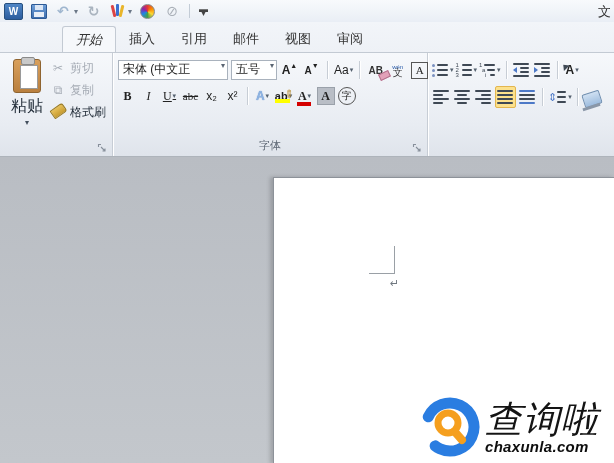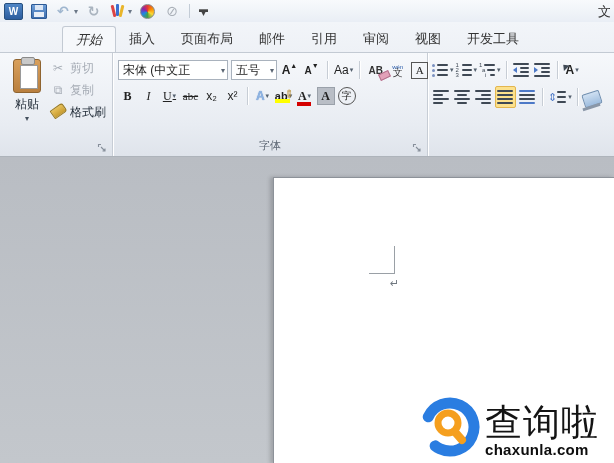--- a/index.html
+++ b/index.html
@@ -45,31 +45,31 @@
   .group-label{position:absolute;left:0;right:0;bottom:3px;text-align:center;font-size:11px;color:#5c6673;}
   .launcher{position:absolute;bottom:2px;width:11px;height:11px;opacity:.75;}
   .g-clip{width:113px;}
   .g-font{width:315px;}
   .g-para{width:186px;border-right:none;}
   
   .paste{position:absolute;left:6px;top:6px;width:42px;height:74px;display:flex;flex-direction:column;align-items:center;border-radius:3px;}
   .clipicon{width:26px;height:32px;background:linear-gradient(#d9a05c,#b97f3e);border:1px solid #8f6430;border-radius:3px;position:relative;}
   .clipicon:before{content:"";position:absolute;left:7px;top:-3px;width:12px;height:6px;background:#c9c9c9;border:1px solid #8a8a8a;border-radius:2px;}
   .clipicon:after{content:"";position:absolute;left:6px;top:5px;width:16px;height:22px;background:#fff;border:1px solid #9a9a9a;}
-  .paste-label{font-size:12px;color:#1f2a36;margin-top:3px;}
+  .paste-label{font-size:16px;color:#1f2a36;margin-top:3px;}
   .paste-drop{font-size:8px;color:#44505e;margin-top:1px;}
   .clip-btns{position:absolute;left:50px;top:6px;display:flex;flex-direction:column;gap:4px;}
   .sbtn{display:flex;align-items:center;gap:4px;font-size:12px;height:18px;}
   .sbtn .ic{width:16px;text-align:center;font-size:12px;}
   .disabled{color:#a7adb6;}
   .enabled{color:#1f2a36;}
   .brush{display:inline-block;width:13px;height:8px;background:linear-gradient(#e8c15a,#c79b30);border:1px solid #9a7a20;transform:rotate(-35deg);border-radius:1px 3px 3px 1px;}
   
   .frow1{position:absolute;left:5px;top:7px;display:flex;align-items:center;gap:3px;}
-  .combo{height:20px;background:#fff;border:1px solid #a9b2bd;display:flex;align-items:center;font-size:12px;color:#222;
+  .combo{height:20px;background:#fff;border:1px solid #a9b2bd;display:flex;font-size:12px;color:#222;
     padding:0 2px 0 4px;box-sizing:border-box;white-space:nowrap;overflow:hidden;}
   .combo .cdrop{margin-left:auto;color:#5a6573;font-size:8px;padding-left:3px;}
   .fname{width:110px;}
   .fsize{width:46px;}
   .ibtn{height:20px;min-width:19px;display:flex;align-items:center;justify-content:center;font-size:12px;color:#222;border-radius:2px;position:relative;}
   .ibtn .d{font-size:7px;color:#54606e;margin-left:1px;}
   .growA{font-weight:bold;}
   .supmark{font-size:7px;position:relative;top:-5px;left:0px;}
   .frow2{position:absolute;left:5px;top:33px;display:flex;align-items:center;gap:2px;}
   .bold{font-weight:bold;font-family:"Liberation Serif",serif;}
@@ -103,21 +103,21 @@
   .sortA:before{content:"";position:absolute;left:-4px;top:1px;border-left:4px solid transparent;border-right:4px solid transparent;border-bottom:5px solid #3f4955;transform:rotate(-45deg);}
   .bucket{width:16px;height:12px;background:linear-gradient(#cfe0f2,#9dbcde);border:1px solid #6f8eb0;transform:rotate(-18deg);border-radius:2px;position:relative;top:2px;}
   .bucket:after{content:"";position:absolute;left:-4px;bottom:-3px;width:18px;height:3px;background:#8a97a8;}
   
   .doc{position:absolute;left:0;top:157px;width:614px;height:306px;background:linear-gradient(#b9bdc3,#c3c7cc);}
   .page{position:absolute;left:273px;top:20px;width:341px;height:286px;background:#fff;border-left:1px solid #8d9299;border-top:1px solid #8d9299;box-shadow:-3px 0 4px rgba(0,0,0,.18);}
   .mark-v{position:absolute;left:120px;top:68px;width:1px;height:28px;background:#9aa0a6;}
   .mark-h{position:absolute;left:95px;top:95px;width:26px;height:1px;background:#9aa0a6;}
   .pilcrow{position:absolute;left:116px;top:99px;font-size:11px;color:#707880;}
   
-  .wm{position:absolute;right:16px;bottom:6px;display:flex;align-items:flex-end;}
+  .wm{position:absolute;right:16px;bottom:6px;display:flex;align-items:center;font-style:italic;}
   .wm-text{margin-left:4px;}
   .wm-name{font-family:"Liberation Serif","DejaVu Serif",serif;font-size:37px;line-height:40px;color:#141414;letter-spacing:1px;}
   .wm-dom{font-size:15px;font-weight:bold;color:#0d0d0d;margin-top:-2px;letter-spacing:.3px;}
   .lau-svg{display:block;}
 </style>
 </head>
 <body>
 
 <div class="titlebar">
   <div class="qat">
@@ -150,26 +150,24 @@
         <span>▾</span>
       </div>
   </div>
   <div class="title-part">文</div>
 </div>
 
 <div class="tabrow">
   <div class="tabs">
     <div class="tab active">开始</div>
     <div class="tab">插入</div>
-    <div class="tab">页面布局</div>
+    <div class="tab">引用</div>
     <div class="tab">邮件</div>
-    <div class="tab">引用</div>
+    <div class="tab">视图</div>
     <div class="tab">审阅</div>
-    <div class="tab">视图</div>
-    <div class="tab">开发工具</div>
   </div>
 </div>
 
 <div class="ribbon">
 
   <div class="group g-clip">
     <div class="paste">
       <div class="clipicon"></div>
       <div class="paste-label">粘贴</div>
       <div class="paste-drop">▾</div>

